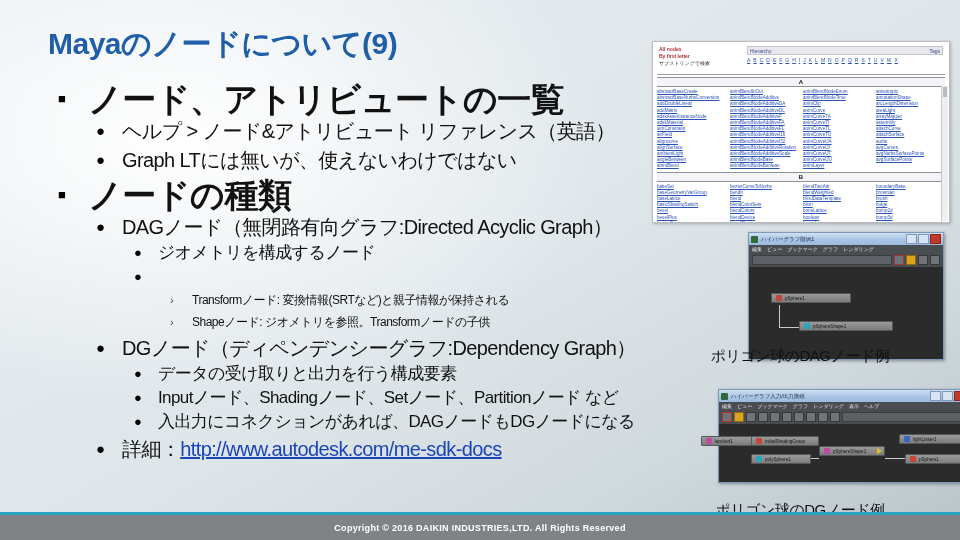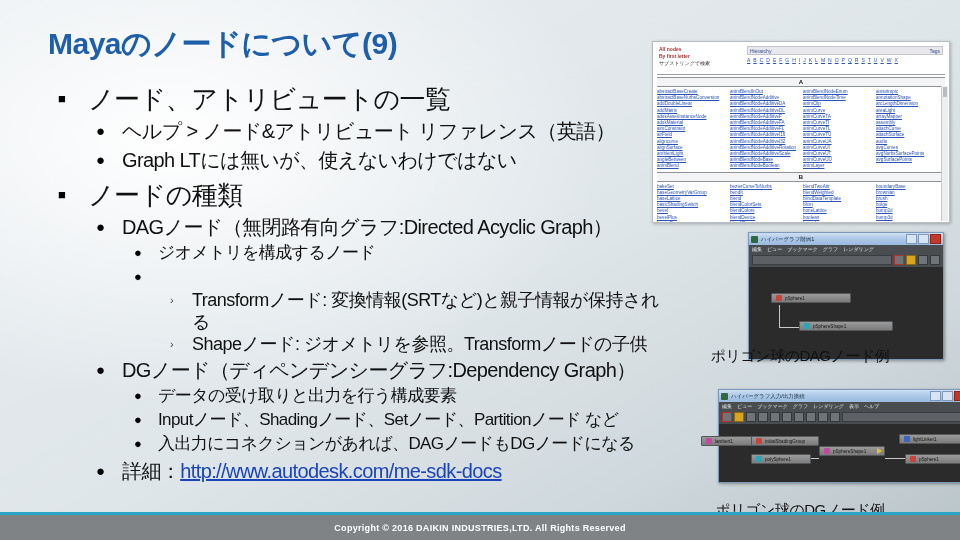--- a/index.html
+++ b/index.html
@@ -22,33 +22,33 @@
     letter-spacing:-0.5px;white-space:nowrap;
     text-shadow:0 1px 0 rgba(255,255,255,.6);
   }
   
   .body{position:absolute;left:52px;top:78px;width:620px;}
   .row{display:flex;align-items:flex-start;}
   .bullet{flex:0 0 auto;text-align:left;color:#000;}
 
   .lvl1{margin-top:4px;}
   .lvl1 .bullet{width:30px;font-size:13px;line-height:34px;padding-left:6px;}
-  .lvl1 .txt{font-size:26px;line-height:34px;color:#111;letter-spacing:-.5px;}
+  .lvl1 .txt{font-size:34px;line-height:34px;color:#111;letter-spacing:-.5px;font-weight:bold;}
 
   .lvl2{margin-top:1px;padding-left:40px;}
   .lvl2 .bullet{width:26px;font-size:15px;line-height:28px;padding-left:4px;}
   .lvl2 .txt{font-size:20px;line-height:28px;color:#111;letter-spacing:-.6px;}
 
   .lvl3{margin-top:0px;padding-left:78px;}
   .lvl3 .bullet{width:24px;font-size:13px;line-height:24px;padding-left:4px;}
   .lvl3 .txt{font-size:17px;line-height:24px;color:#111;letter-spacing:-.6px;}
 
   .lvl4{margin-top:0px;padding-left:118px;}
   .lvl4 .bullet{width:22px;font-size:11px;line-height:22px;color:#444;}
-  .lvl4 .txt{font-size:18px;line-height:22px;color:#111;letter-spacing:-.5px;}
+  .lvl4 .txt{font-size:12px;line-height:22px;color:#111;letter-spacing:-.5px;}
 
   .link{color:#1a44b8;text-decoration:underline;}
 
   
   .footer-line{position:absolute;left:0;top:512px;width:960px;height:3px;background:#2aa4c4;}
   .footer{
     position:absolute;left:0;top:515px;width:960px;height:25px;
     background:#7f8386;color:#ffffff;font-size:9px;font-weight:bold;
     display:flex;align-items:center;justify-content:center;letter-spacing:.3px;
   }

